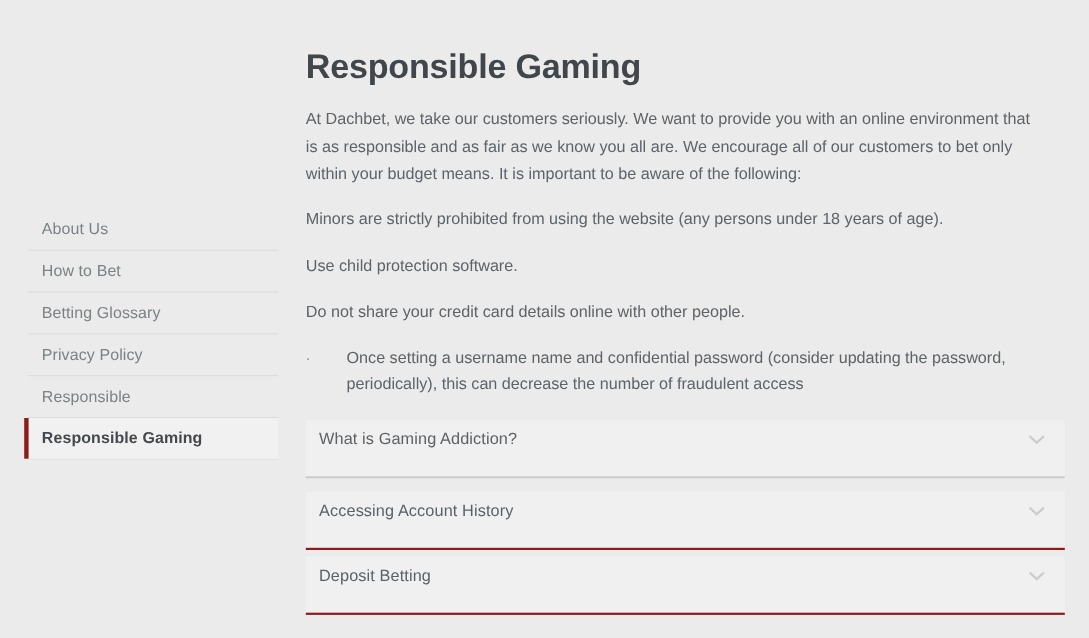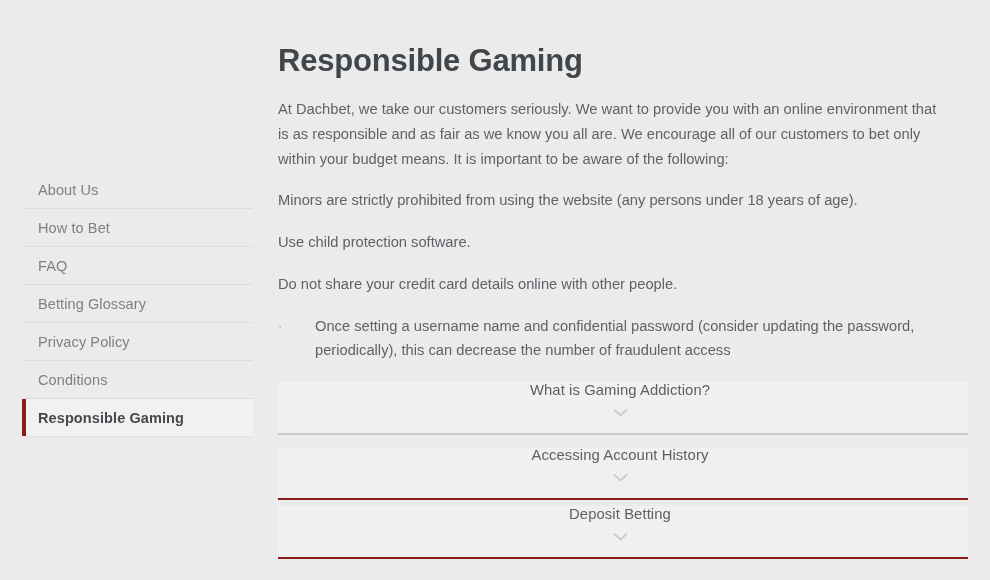--- a/index.html
+++ b/index.html
@@ -131,21 +131,20 @@
   .acc-item {
     background: #f0f0f0;
     height: 53px;
     display: flex;
     align-items: center;
     justify-content: space-between;
     padding: 0 18px 16px 12px;
     cursor: pointer;
     border-bottom: 2px solid #c9c9c9;
     margin-bottom: 0;
-    flex-direction: column;
   }
 
   .acc-item.red-edge {
     border-bottom: 2px solid #8e1b1b;
   }
 
   .acc-gap {
     height: 6px;
     background: #ebebeb;
   }
@@ -170,30 +169,27 @@
 <div class="page">
 
   <nav class="sidebar">
     <div class="side-item">
       <span>About Us</span>
     </div>
     <div class="side-item">
       <span>How to Bet</span>
     </div>
     <div class="side-item">
-      <span>FAQ</span>
-    </div>
-    <div class="side-item">
       <span>Betting Glossary</span>
     </div>
     <div class="side-item">
       <span>Privacy Policy</span>
     </div>
     <div class="side-item">
-      <span>Conditions</span>
+      <span>Responsible</span>
     </div>
     <div class="side-item active">
       <span>Responsible Gaming</span>
     </div>
   </nav>
 
   <main class="main">
 
     <h1 class="page-title">Responsible Gaming</h1>
 

